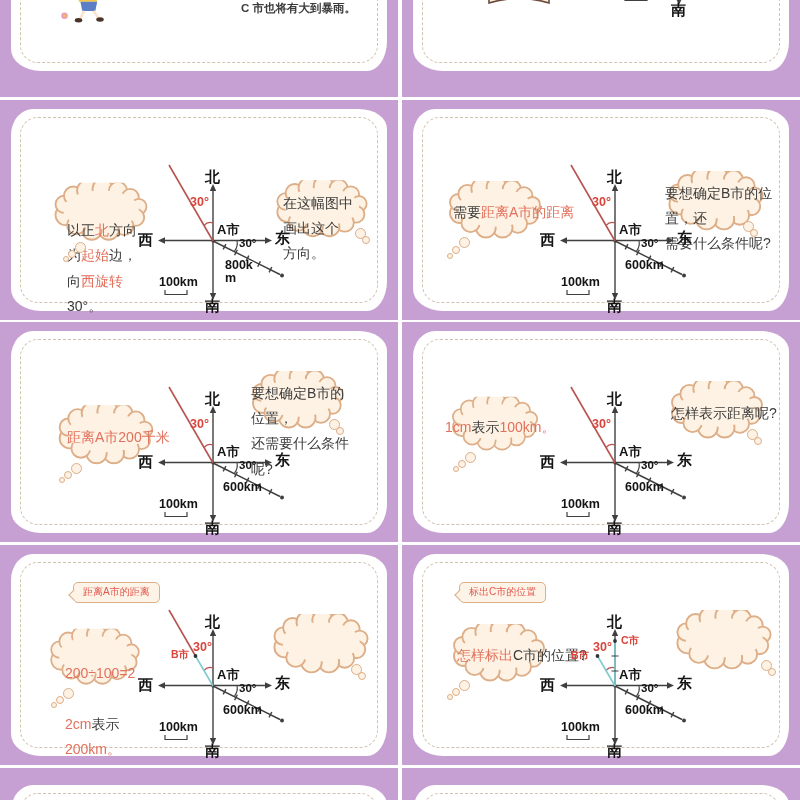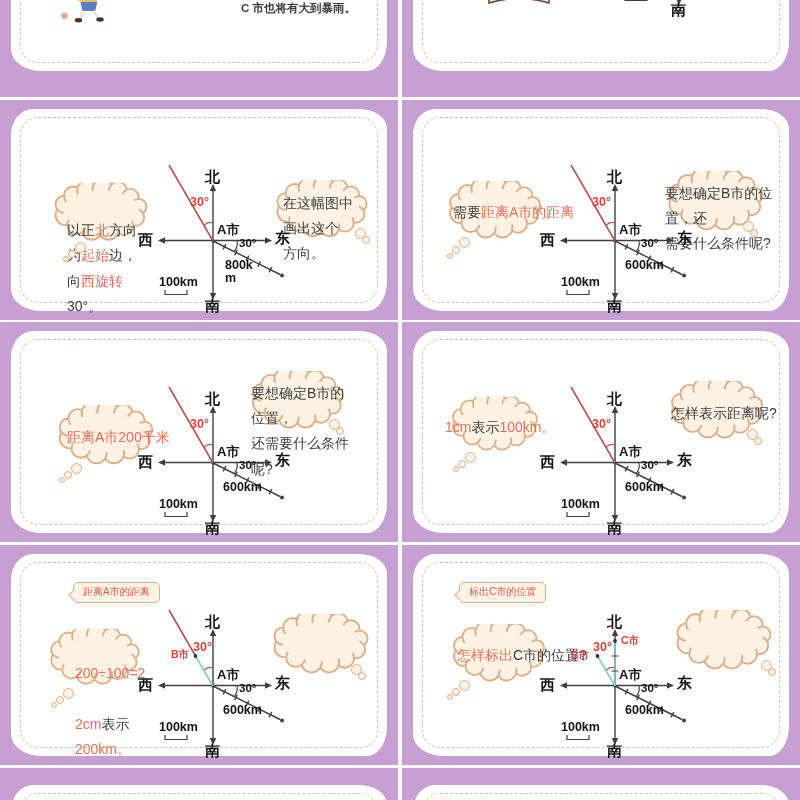--- a/index.html
+++ b/index.html
@@ -292,21 +292,21 @@
     </div>
   </div>
 
   <div class="cell" style="left:0;top:545px">
     <div class="slide">
       <div class="dash"></div>
       <div class="tag" style="left:62px;top:28px">距离A市的距离</div>
       <svg class="cloud" style="left:32px;top:72px;width:104px;height:62px" viewBox="0 0 140 76">
           <use href="#cloud-shape"></use>
         </svg>
-      <div class="cloudtext" style="left:64px;top:82px;width:86px">
+      <div class="cloudtext" style="left:54px;top:82px;width:86px">
         <div><span class="hl">200÷100=2</span></div>
         <div><span class="hl">2cm</span><span>表示</span><span class="hl">200km。</span></div>
       </div>
       <div class="tail" style="left:52px;top:134px;width:9px;height:9px"></div>
       <div class="tail" style="left:45px;top:142px;width:6px;height:6px"></div>
       <div class="tail" style="left:40px;top:148px;width:4px;height:4px"></div>
       <svg class="cloud" style="left:252px;top:60px;width:116px;height:60px" viewBox="0 0 140 76">
           <use href="#cloud-shape"></use>
         </svg>
       <div class="tail" style="left:340px;top:110px;width:9px;height:9px"></div>

